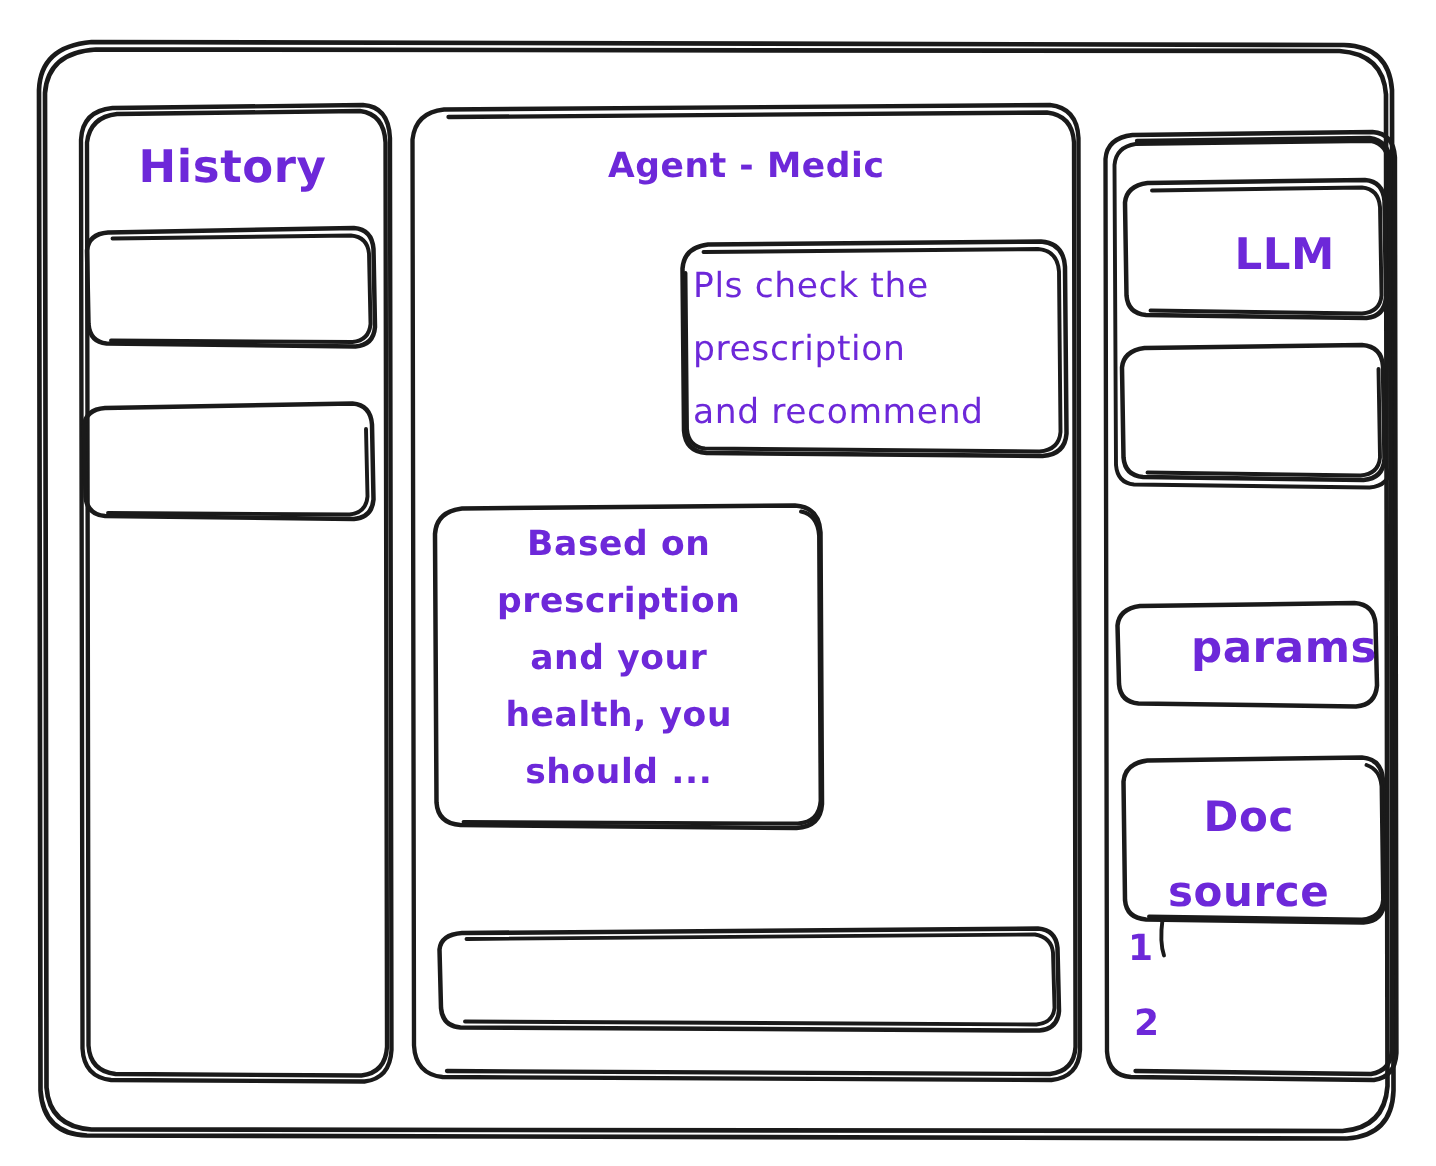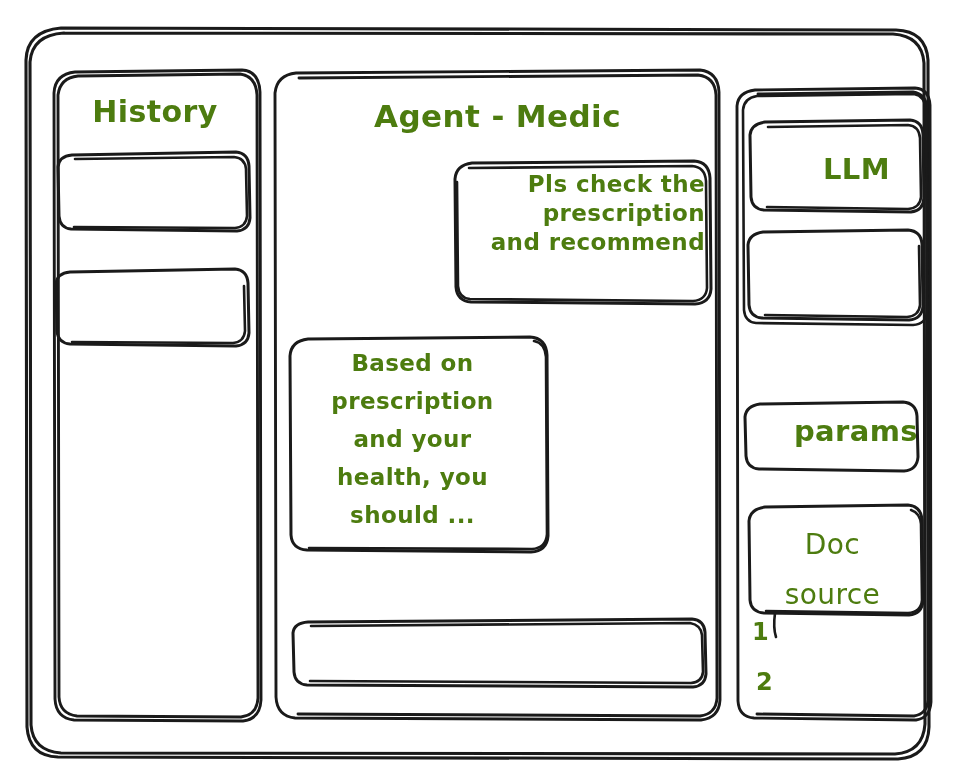--- a/index.html
+++ b/index.html
@@ -43,51 +43,51 @@
   }
   .ink-frame { stroke-width: 3.1; }
   .ink-panel { stroke-width: 2.9; }
   .ink-box   { stroke-width: 3.0; }
   .ink-thin  { stroke-width: 2.6; }
 
   
   .label {
     position: absolute;
     font-family: "DejaVu Sans", sans-serif;
-    color: #4d7c0f;
+    color: #6d28d9;
     white-space: pre-line;
     letter-spacing: 0.4px;
   }
 
   #panel-title-history {
     left: 60px;
     top: 94px;
     width: 190px;
     text-align: center;
     font-size: 30px;
     font-weight: 600;
   }
 
   #panel-title-agent {
     left: 290px;
     top: 98px;
     width: 415px;
     text-align: center;
-    font-size: 31px;
+    font-size: 23px;
     font-weight: 600;
   }
 
   #bubble-user-text {
     left: 462px;
     top: 170px;
     width: 243px;
-    text-align: right;
+    text-align: left;
     font-size: 23px;
-    line-height: 29px;
-    font-weight: 700;
+    line-height: 42px;
+    font-weight: 400;
   }
 
   #bubble-agent-text {
     left: 300px;
     top: 344px;
     width: 235px;
     text-align: center;
     font-size: 23px;
     line-height: 38px;
     font-weight: 600;
@@ -102,21 +102,21 @@
   #tool-llm-label    { left: 750px; top: 152px;  width: 165px; }
   #tool-ocr-label    { left: 750px; top: 256px;  width: 165px; }
   #tool-params-label { left: 748px; top: 414px;  width: 168px; }
   #tool-docsource-label {
     left: 750px;
     top: 520px;
     width: 165px;
     text-align: center;
     font-size: 28px;
     line-height: 50px;
-    font-weight: 400;
+    font-weight: 700;
   }
 
   .doc-item {
     font-size: 24px;
     font-weight: 600;
     text-align: left;
   }
   #doc-item-1 { left: 752px; top: 618px; width: 40px; }
   #doc-item-2 { left: 756px; top: 668px; width: 40px; }
 </style>

